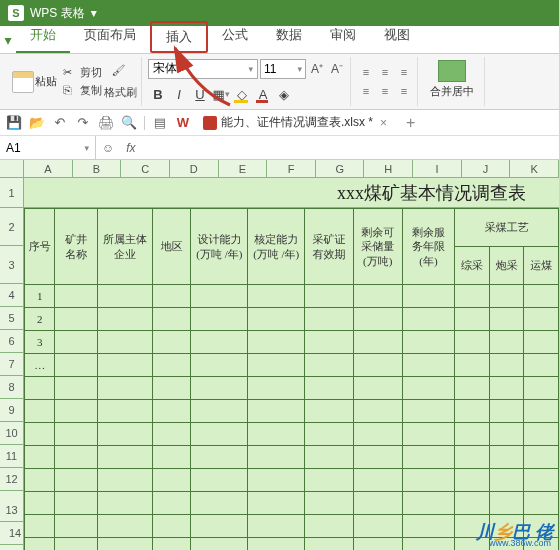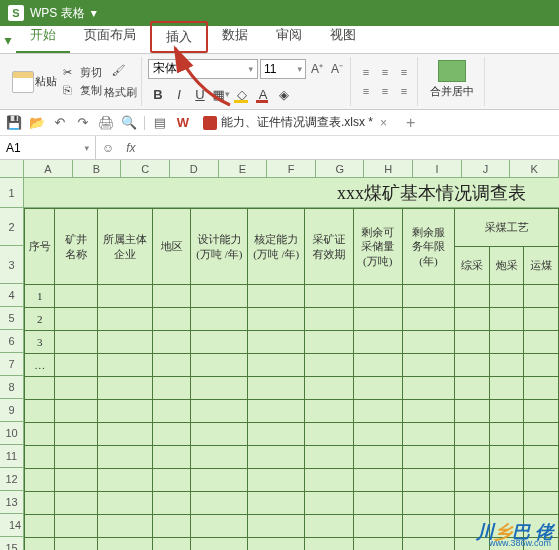--- a/index.html
+++ b/index.html
@@ -71,20 +71,21 @@
   <span>WPS 表格</span>
   <span>▾</span>
 </div>
 
 <div class="menubar">
   <div class="app-menu-btn">▾</div>
   <div id="menu-tabs" style="display: flex; text-align: center;">
       <div class="menu-tab active">开始</div>
       <div class="menu-tab">页面布局</div>
       <div class="menu-tab highlighted">插入</div>
+      <div class="menu-tab">公式</div>
       <div class="menu-tab">数据</div>
       <div class="menu-tab">审阅</div>
       <div class="menu-tab">视图</div>
     </div>
 </div>
 
 <div class="ribbon">
   <div class="rgroup" style="flex-direction:row">
     <div class="paste-btn">
       <span class="paste-icon"></span>
@@ -195,21 +196,21 @@
       <div class="rh" style="height: 38px;">3</div>
       <div class="rh" style="height: 23px;">4</div>
       <div class="rh" style="height: 23px;">5</div>
       <div class="rh" style="height: 23px;">6</div>
       <div class="rh" style="height: 23px;">7</div>
       <div class="rh" style="height: 23px;">8</div>
       <div class="rh" style="height: 23px;">9</div>
       <div class="rh" style="height: 23px;">10</div>
       <div class="rh" style="height: 23px;">11</div>
       <div class="rh" style="height: 23px;">12</div>
-      <div class="rh" style="height: 23px;">13</div>
+      <div class="rh" style="height: 23px; margin-top: 8px;">13</div>
       <div class="rh" style="height: 23px; padding-left: 7px;">14</div>
       <div class="rh" style="height: 23px;">15</div>
     </div>
   <div class="content">
     <div class="title-cell">xxx煤矿基本情况调查表</div>
     <table class="tbl">
       <tbody>
           <tr>
         <th class="h2" rowspan="2" style="width:30px">序号</th>
         <th class="h2" rowspan="2" style="width:42px">矿井

